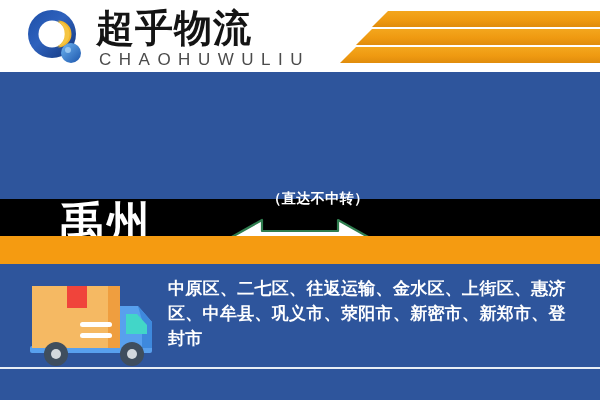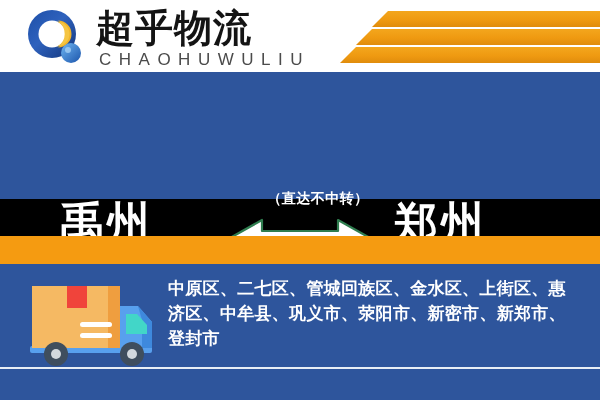--- a/index.html
+++ b/index.html
@@ -226,21 +226,20 @@
     <div class="arrow-note-top">（直达不中转）</div>
 
     <div class="arrow-wrap">
       <svg width="144" height="44" viewBox="0 0 144 44">
         <polygon points="2,26 34,8 34,19 110,19 110,8 142,26 110,42 110,32 34,32 34,42" fill="#ffffff" stroke="#2f7d4f" stroke-width="2.2" stroke-linejoin="round"></polygon>
       </svg>
     </div>
 
     <div class="arrow-note-bottom">【往返运输】</div>
 
-    <div class="city city-dest">郑州</div>
   </div>
 
   <div class="infobar">
     <div class="infobar-inner">
       <span>公路里程约84.21公里</span>
       <span class="infobar-gap"></span>
       <span>运输时效约1小时24分钟</span>
     </div>
   </div>
 
@@ -264,18 +263,18 @@
         <rect x="58" y="46" width="32" height="5" rx="2.5" fill="#ffffff"></rect>
         <rect x="58" y="57" width="32" height="5" rx="2.5" fill="#ffffff"></rect>
 
         <circle cx="34" cy="78" r="12" fill="#3f4e5e"></circle>
         <circle cx="34" cy="78" r="5" fill="#d3d9de"></circle>
         <circle cx="110" cy="78" r="12" fill="#3f4e5e"></circle>
         <circle cx="110" cy="78" r="5" fill="#d3d9de"></circle>
       </svg>
     </div>
 
-    <div class="districts">中原区、二七区、管城回族区、金水区、上街区、惠济区、中牟县、巩义市、荥阳市、新密市、新郑市、登封市</div>
+    <div class="districts">中原区、二七区、往返运输、金水区、上街区、惠济区、中牟县、巩义市、荥阳市、新密市、新郑市、登封市</div>
   </div>
 
   <div class="divider"></div>
 
 </div>
 
 </body></html>

